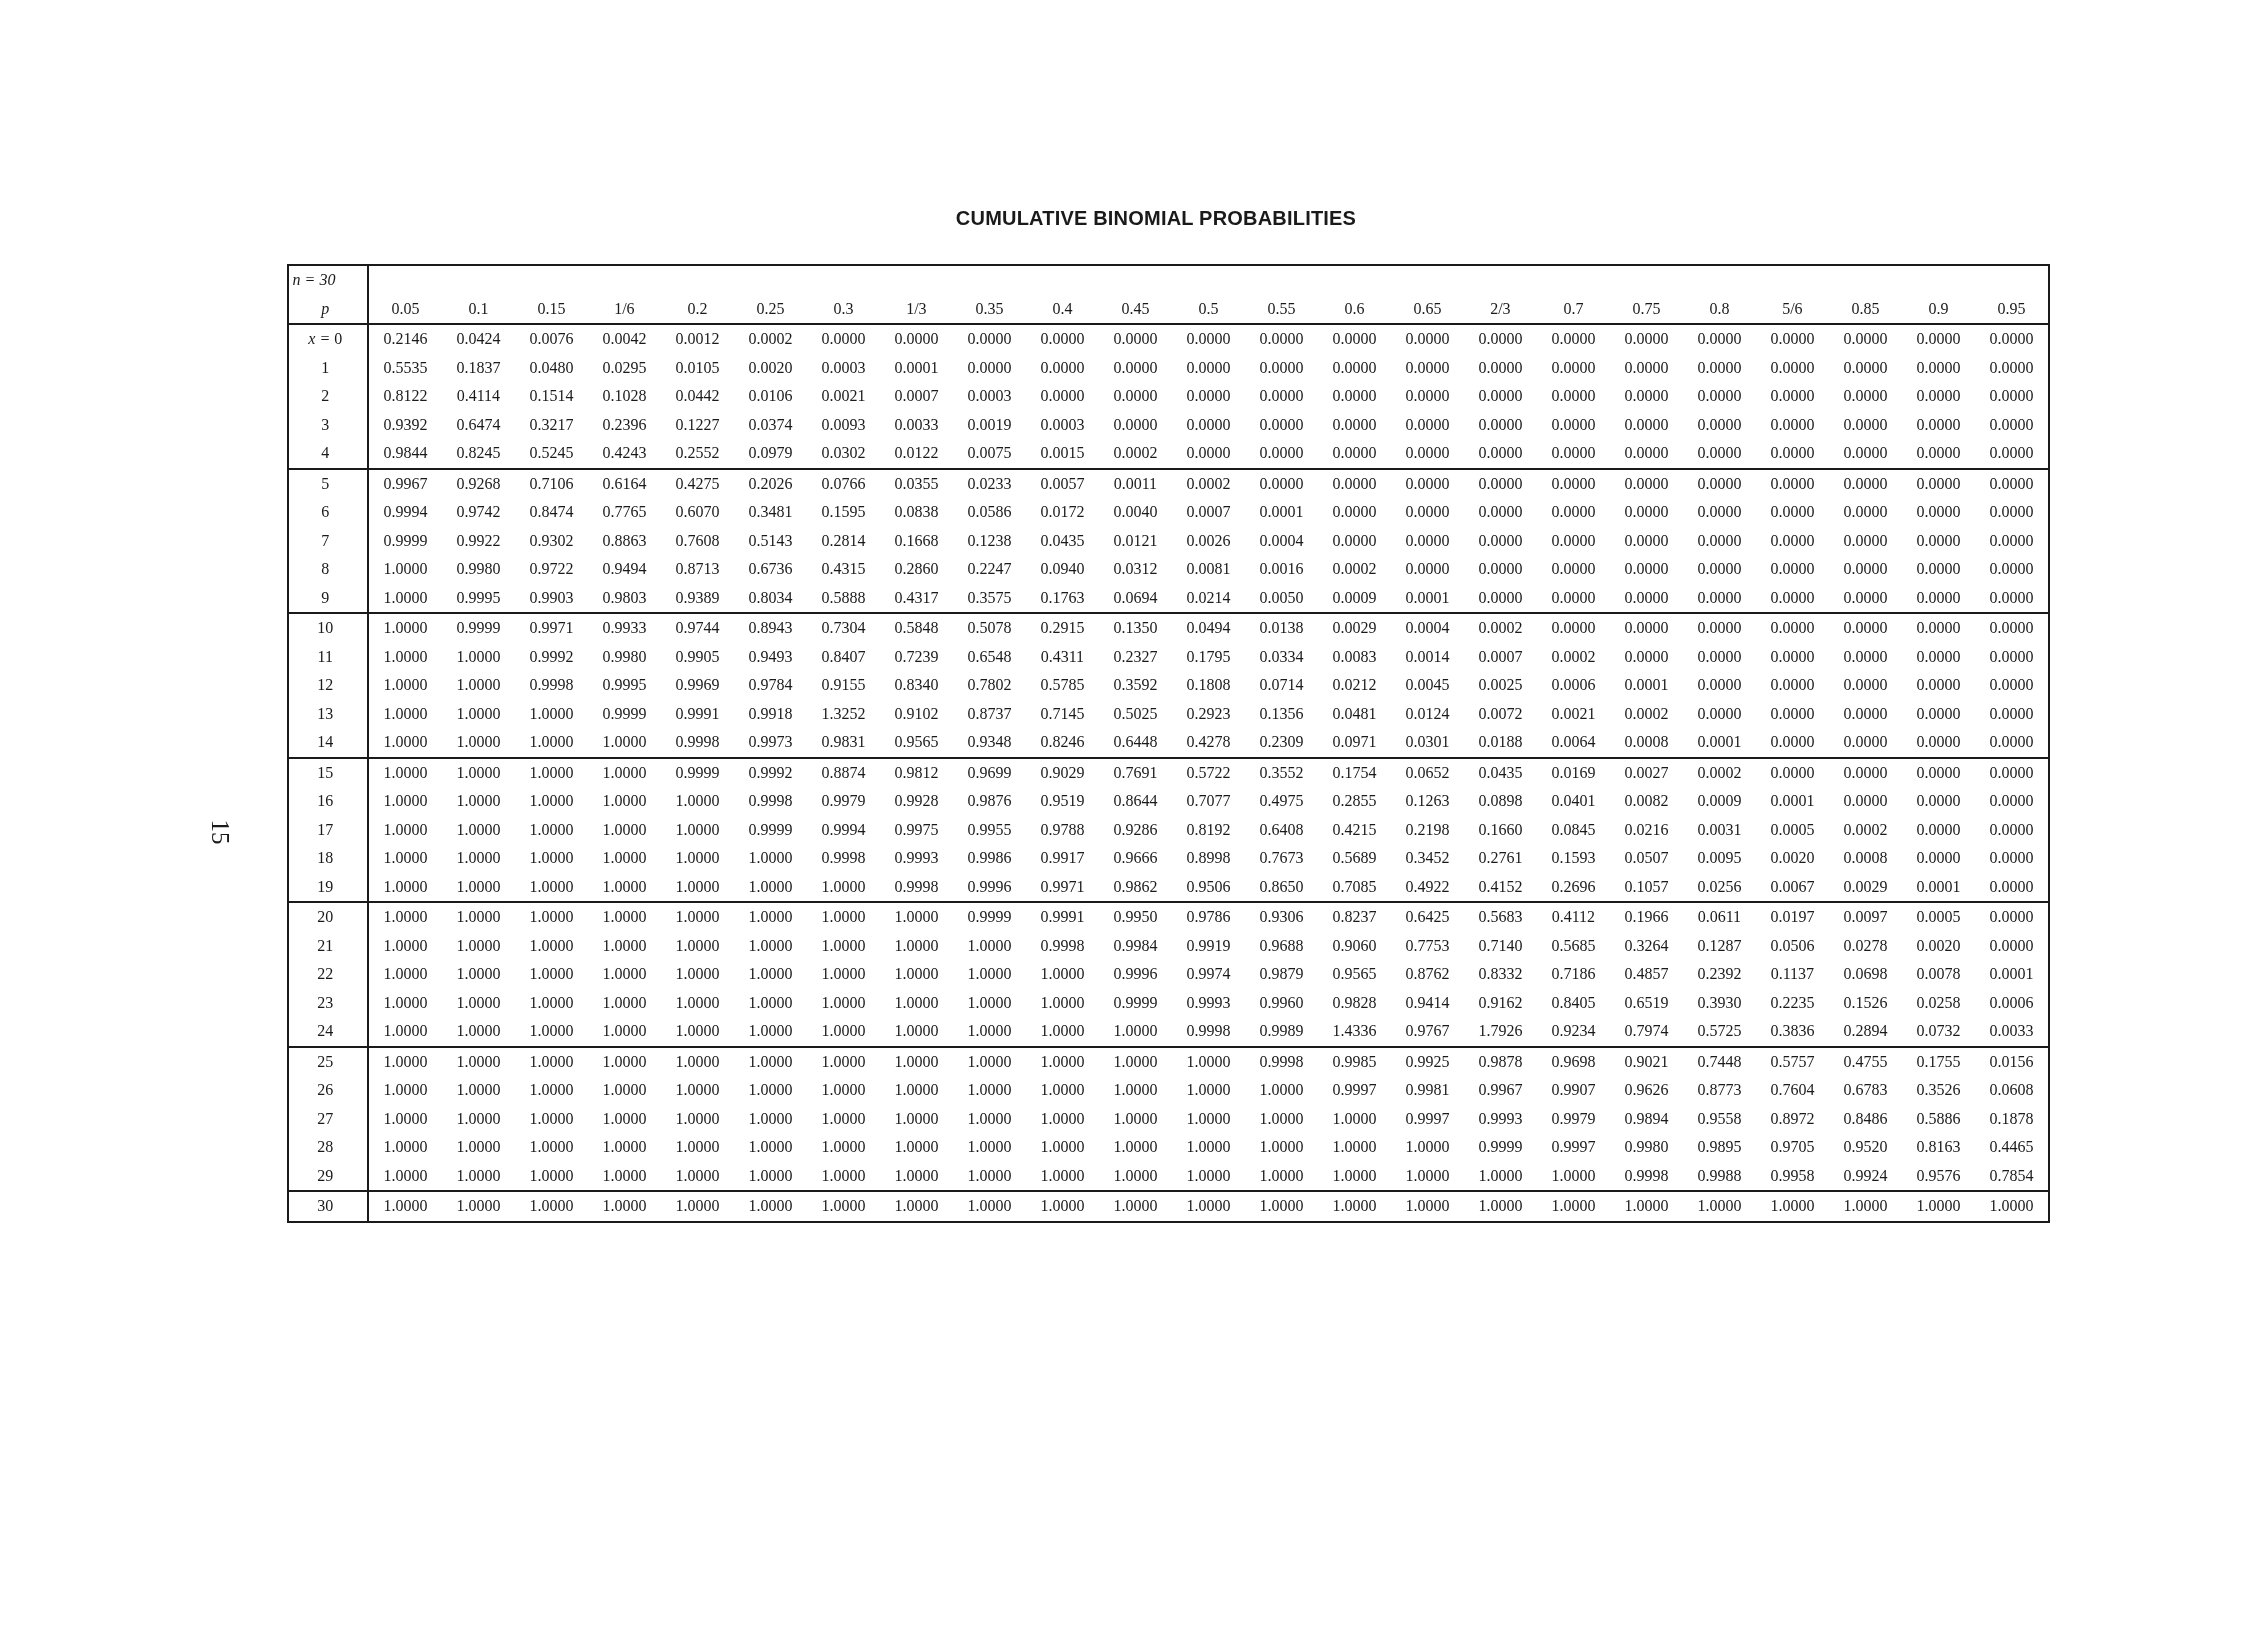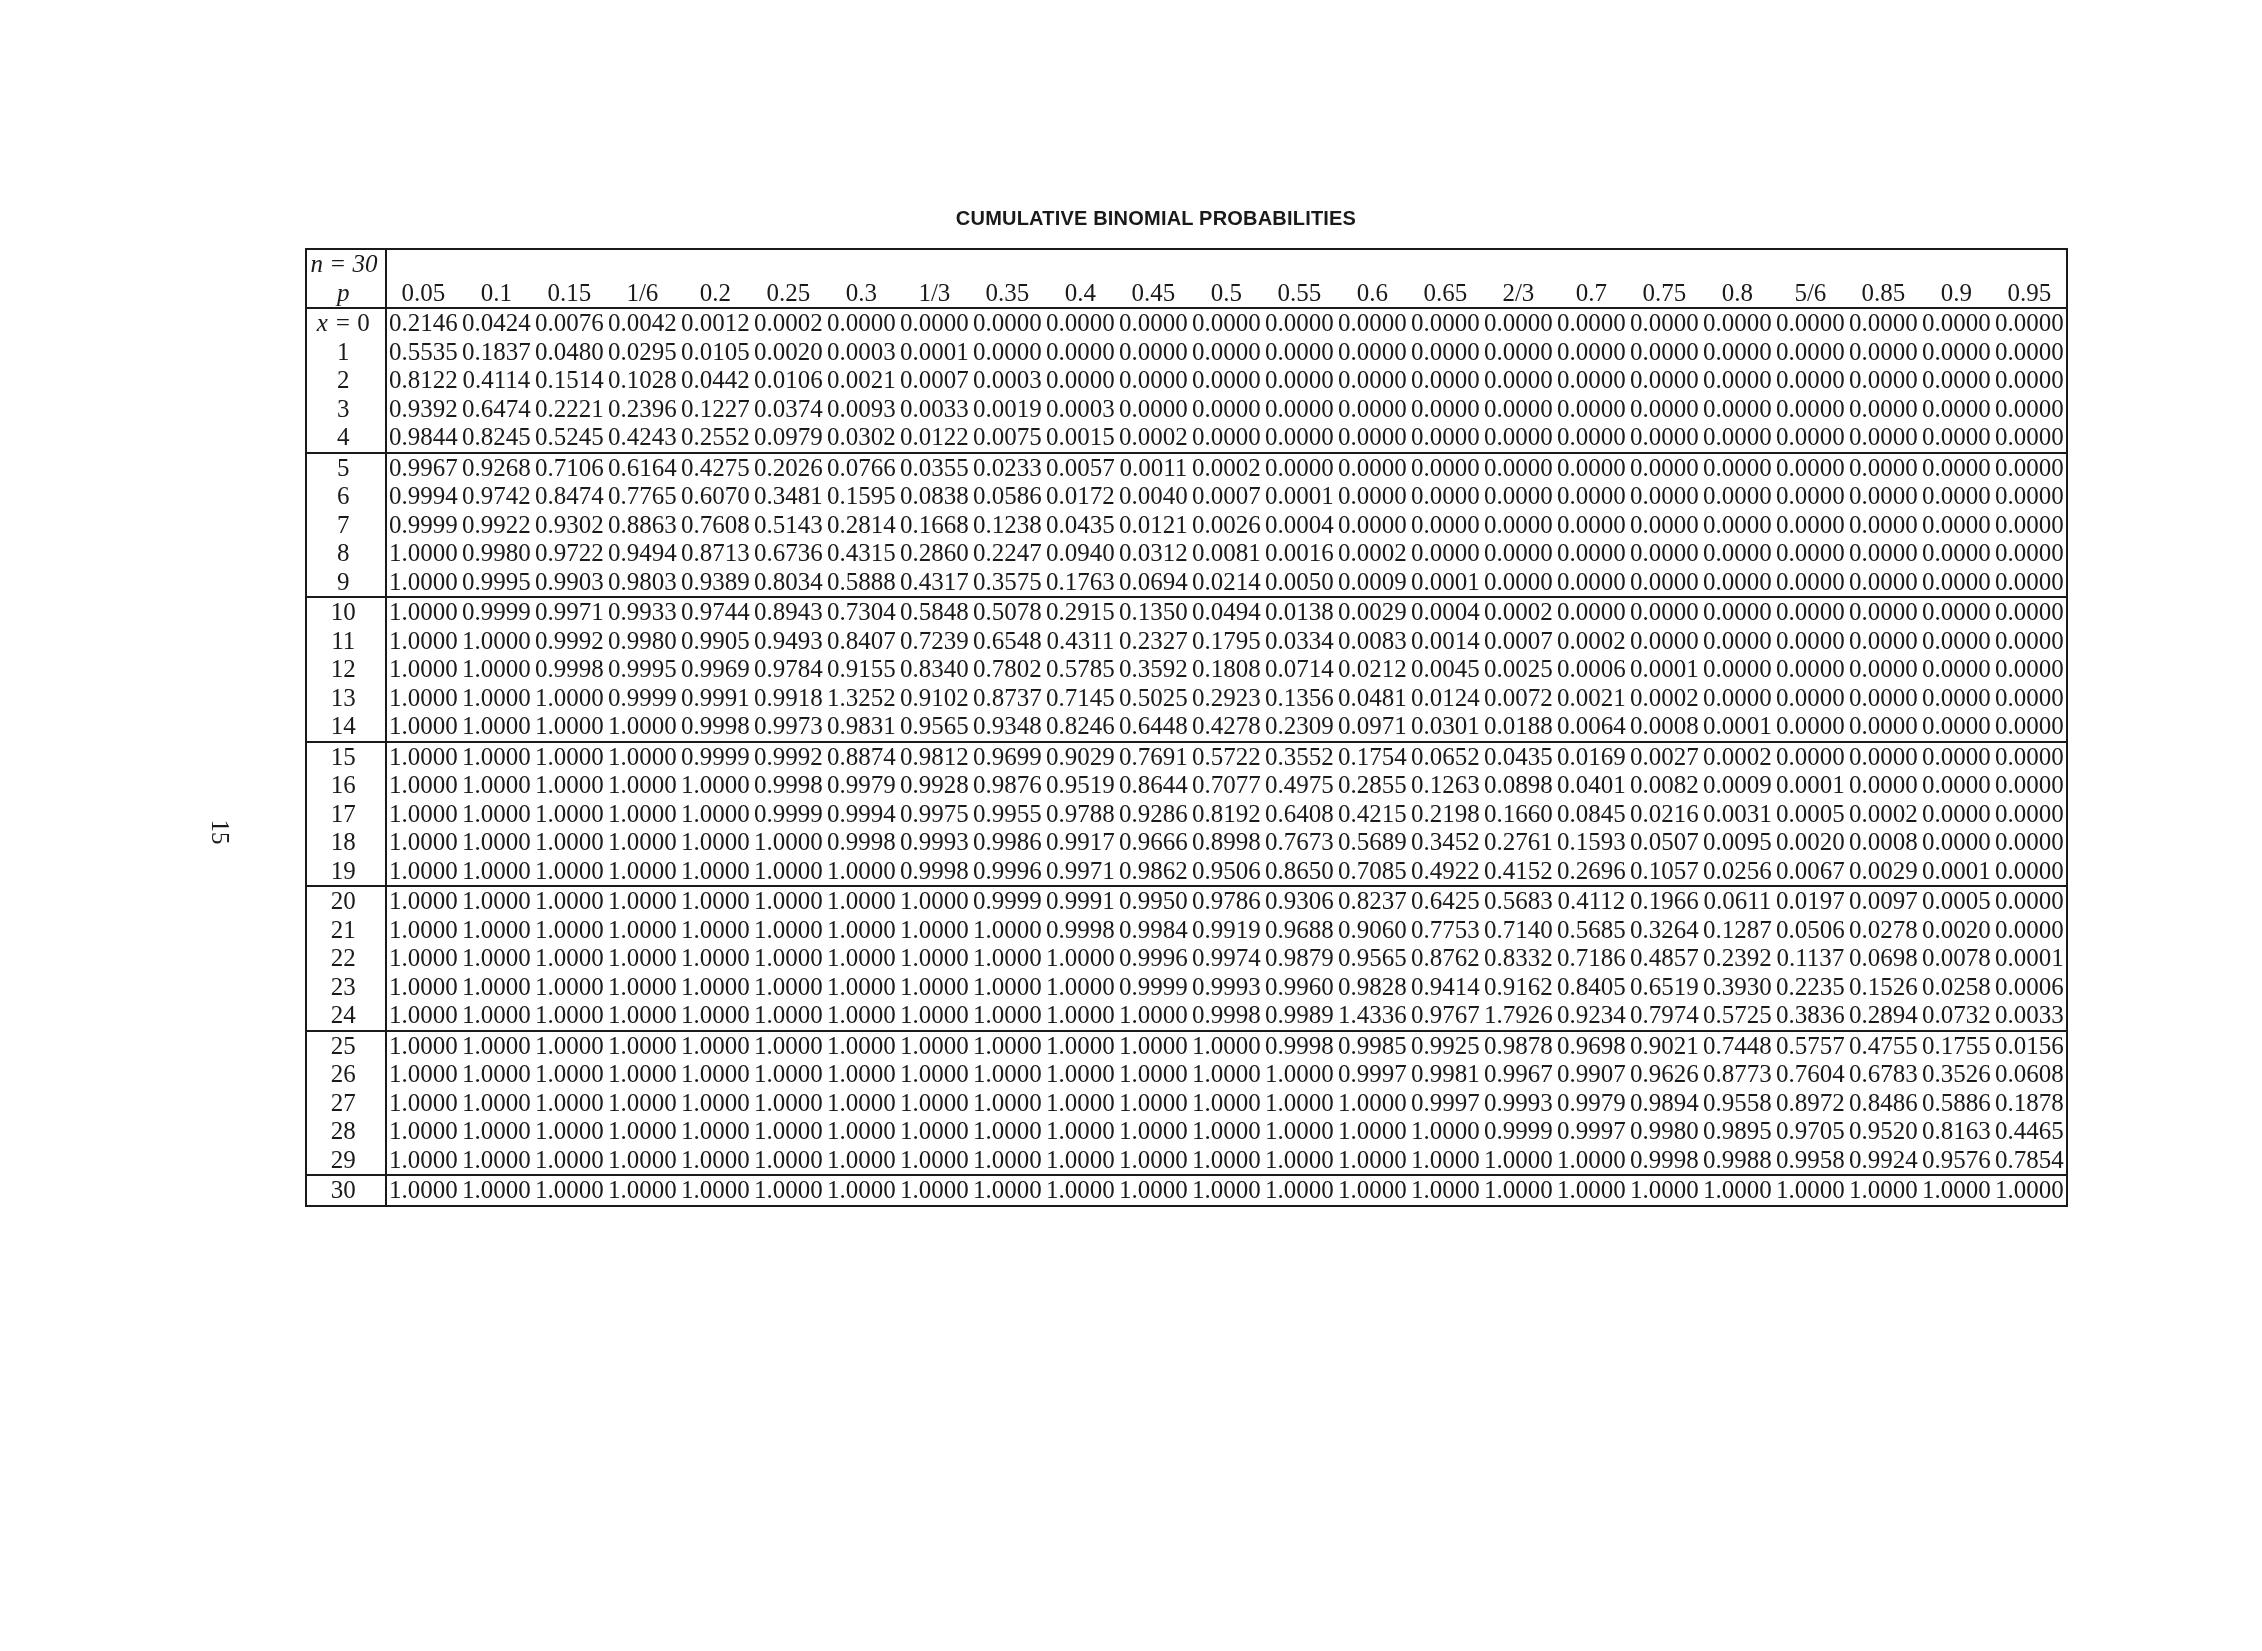--- a/index.html
+++ b/index.html
@@ -8,25 +8,24 @@
     position: absolute; left: 287px; width: 1738px; top: 207px;
     text-align: center; font-family: "Liberation Sans", sans-serif;
     font-weight: bold; font-size: 20px; color: #1a1a1a; letter-spacing: 0.2px;
   }
   .page-num {
     position: absolute; left: 207px; top: 818px;
     font-family: "Liberation Serif", serif; font-size: 25px; color: #1a1a1a;
     transform: rotate(90deg); transform-origin: center;
   }
   table.binom {
-    position: absolute; left: 287px; top: 248px;
+    position: absolute; left: 287px; top: 264px;
     border-collapse: collapse;
-    font-family: "Liberation Serif", serif; font-size: 25px; color: #1a1a1a;
+    font-family: "Liberation Serif", serif; font-size: 16px; color: #1a1a1a;
     border: 2.7px solid #1a1a1a;
-    margin-left: 18px;
   }
   table.binom td, table.binom th {
     padding: 0; white-space: nowrap; font-weight: normal;
     height: 28.5px; line-height: 28.5px; text-align: center; width: 73px;
   }
   .lab { width: 69px !important; text-align: right; padding-right: 5.3px !important; border-right: 2.7px solid #1a1a1a; }
   .hdr-top td { height: 28px; line-height: 28px; }
   .hdr-p th { border-bottom: 2.7px solid #1a1a1a; height: 28.5px; line-height: 28.5px; }
   .lab-n { text-align: left !important; padding-left: 3.6px !important; }
   .lab-p { text-align: center !important; }
@@ -148,21 +147,21 @@
         <td>0.0000</td>
         <td>0.0000</td>
         <td>0.0000</td>
         <td>0.0000</td>
         <td>0.0000</td>
       </tr>
       <tr>
         <td class="lab"><span>3</span></td>
         <td>0.9392</td>
         <td>0.6474</td>
-        <td>0.2221</td>
+        <td>0.3217</td>
         <td>0.2396</td>
         <td>0.1227</td>
         <td>0.0374</td>
         <td>0.0093</td>
         <td>0.0033</td>
         <td>0.0019</td>
         <td>0.0003</td>
         <td>0.0000</td>
         <td>0.0000</td>
         <td>0.0000</td>

